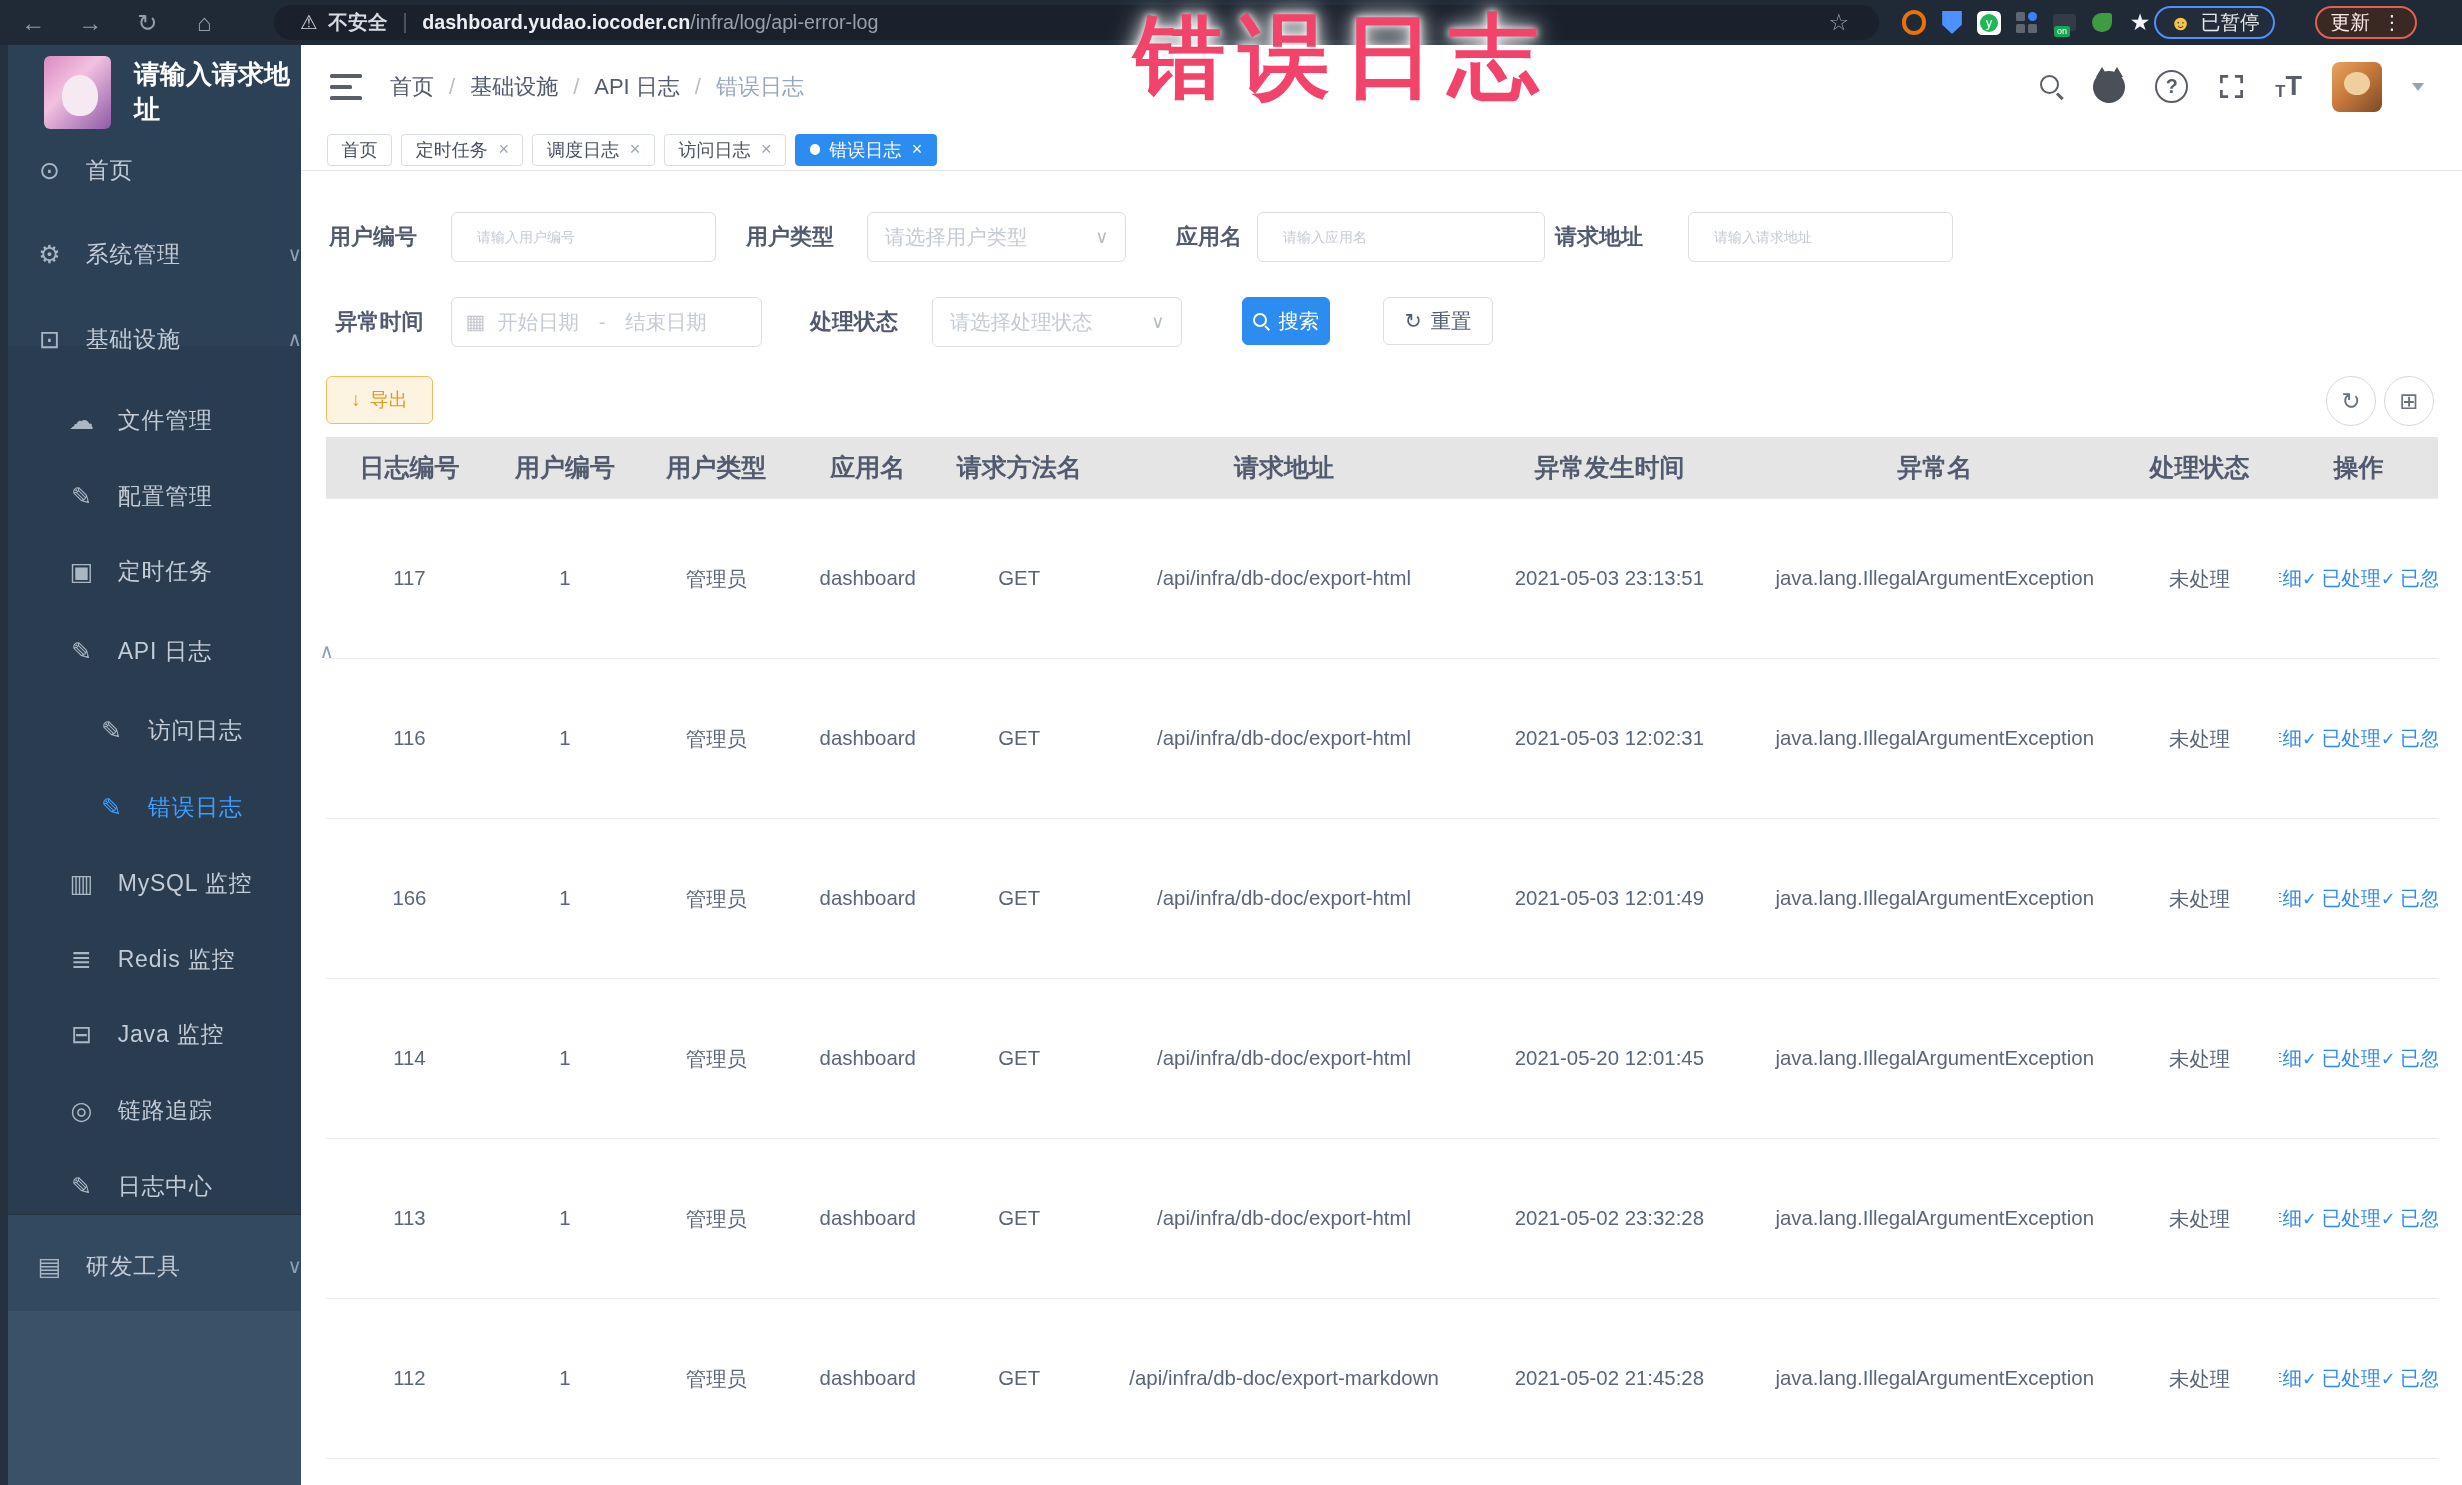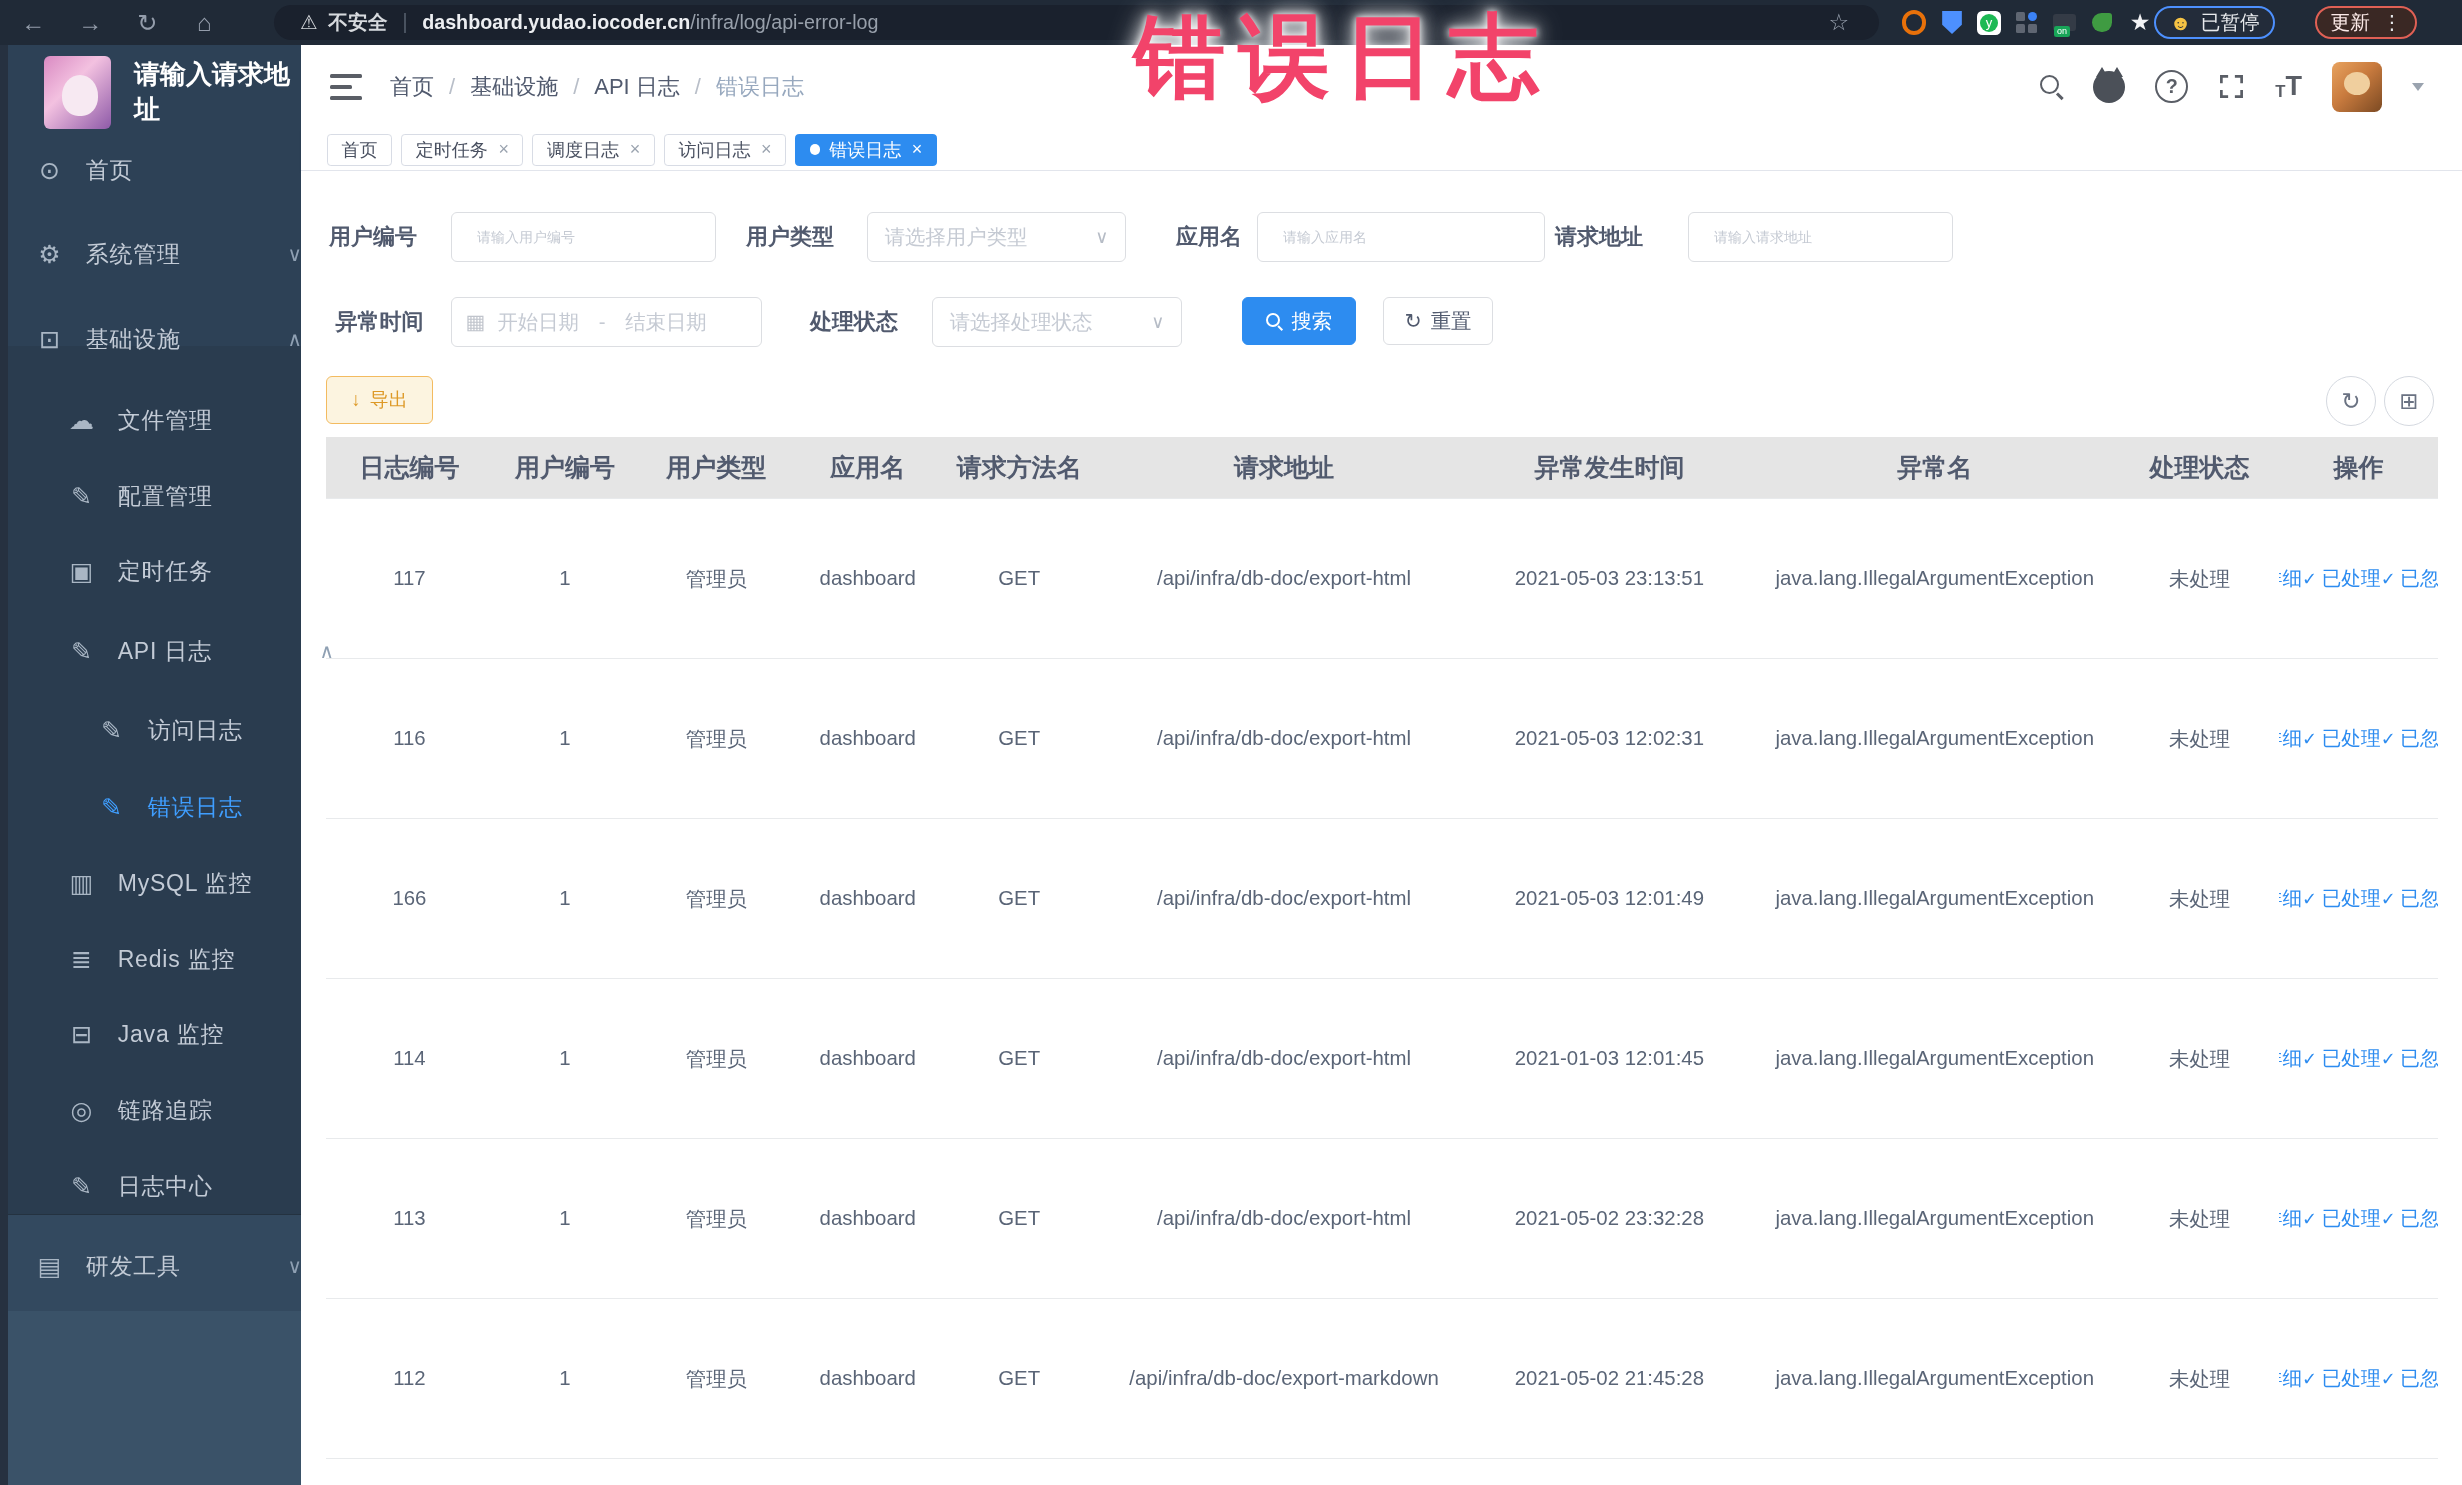--- a/index.html
+++ b/index.html
@@ -361,21 +361,21 @@
       <span class="cal">▦</span>
       <span>开始日期</span>
       <span class="dsep">-</span>
       <span>结束日期</span>
     </div>
     <div class="flabel" style="left:508px;top:126px;width:89px;text-align:right">处理状态</div>
     <div class="fselect" style="left:631px;top:126px;width:250px">
       <span>请选择处理状态</span>
       <span class="chev">∨</span>
     </div>
-    <div class="btn btn-primary" style="left:941px;top:126px;width:114px">
+    <div class="btn btn-primary" style="left:941px;top:126px;width:88px">
       <span class="mag-sm"></span>
       <span>搜索</span>
     </div>
     <div class="btn btn-default" style="left:1082px;top:126px;width:110px">
       <span>↻</span>
       <span>重置</span>
     </div>
 
     <div class="btn btn-warn" style="left:25px;top:205px;width:107px">
       <span>↓</span>
@@ -468,21 +468,21 @@
             </div>
           </div>
         </div>
         <div class="trow">
           <div class="td c1">114</div>
           <div class="td c2">1</div>
           <div class="td c3">管理员</div>
           <div class="td c4">dashboard</div>
           <div class="td c5">GET</div>
           <div class="td c6">/api/infra/db-doc/export-html</div>
-          <div class="td c7">2021-01-03 12:01:45</div>
+          <div class="td c7">2021-05-20 12:01:45</div>
           <div class="td c8">java.lang.IllegalArgumentException</div>
           <div class="td c9">未处理</div>
           <div class="td c10 actions">
             <div class="alink">
               <span class="aic">◎</span><span>详细</span>
             </div>
             <div class="alink">
               <span class="aic">✓</span><span>已处理</span>
             </div>
             <div class="alink">

